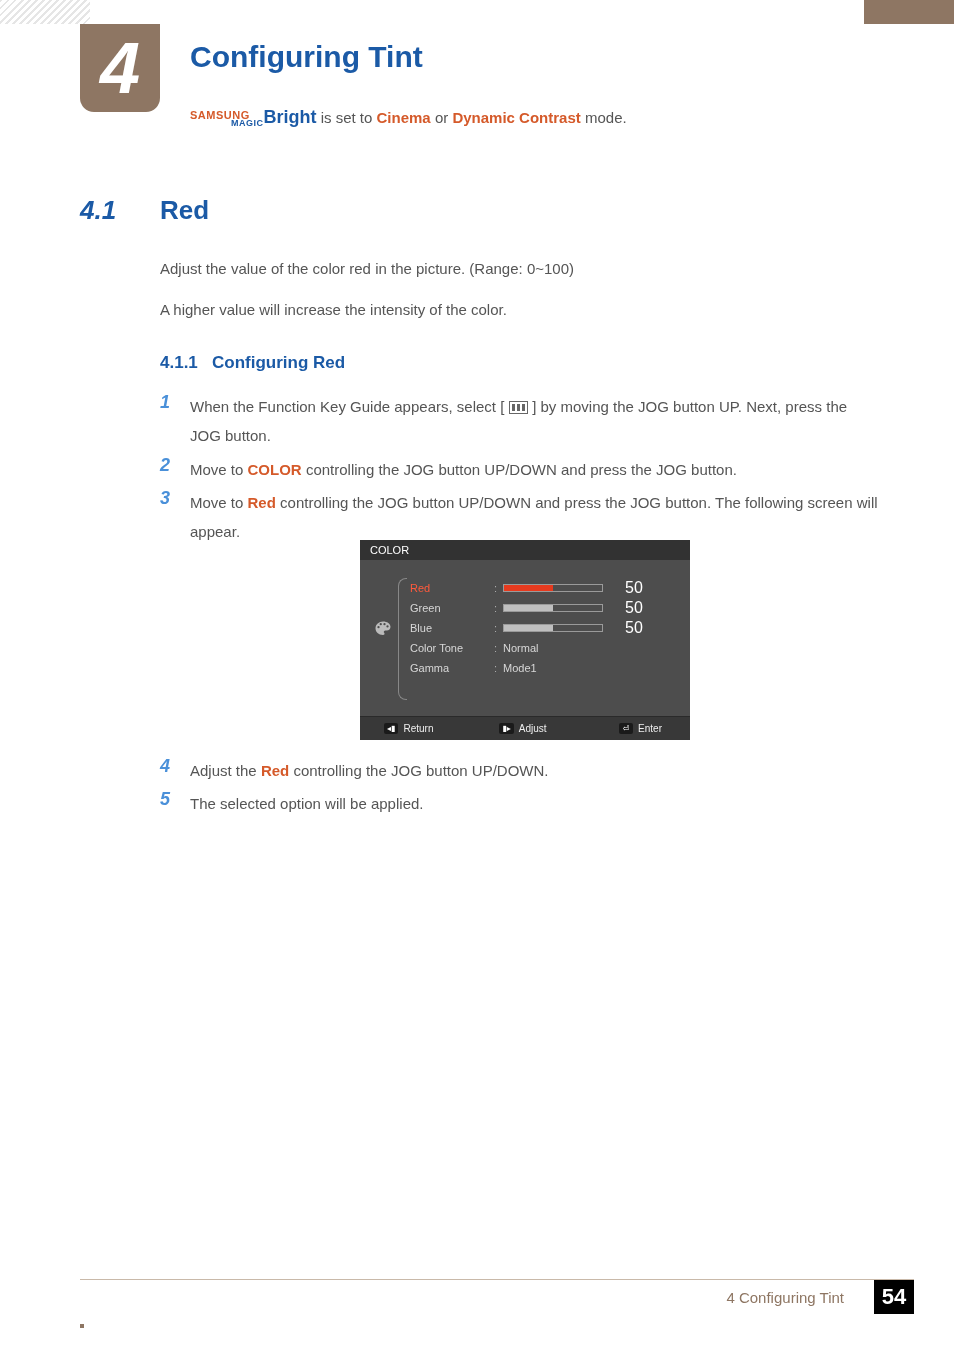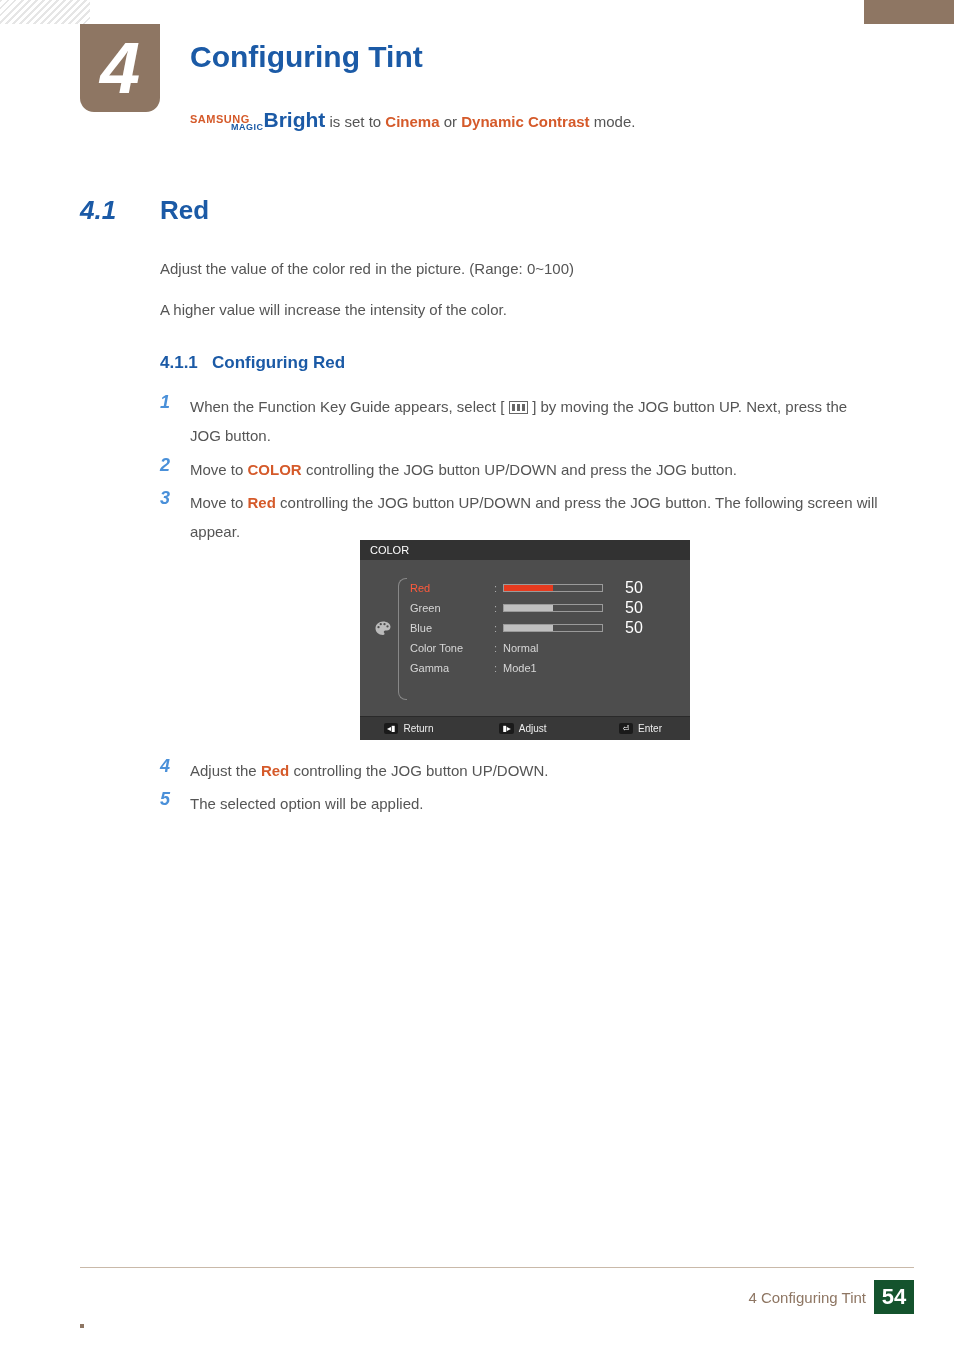--- a/index.html
+++ b/index.html
@@ -66,21 +66,21 @@
   }
   .magic-logo {
     display: inline-block;
     vertical-align: middle;
     line-height: 0.8;
     text-align: left;
     letter-spacing: 0.5px;
   }
   .magic-top { color: #d55a2a; font-size: 11px; font-weight: bold; display: block; }
   .magic-bot { color: #1b5aa6; font-size: 9px; font-weight: bold; display: block; margin-left: 41px; }
-  .bright-word { color: #1b5aa6; font-weight: bold; font-size: 21px; }
+  .bright-word { color: #1b5aa6; font-weight: bold; font-size: 18px; }
   .cinema-word, .dc-word { color: #d55a2a; font-weight: bold; }
   .sect-num {
     position: absolute;
     left: 80px;
     color: #1b5aa6;
     font-size: 26px;
     font-weight: bold;
     font-style: italic;
   }
   .sect-title {
@@ -226,29 +226,28 @@
     min-width: 14px;
     text-align: center;
   }
   
   .footer {
     position: absolute;
     bottom: 36px;
     left: 80px;
     right: 40px;
     border-top: 1.5px solid #c9b9a9;
-    padding-top: 12px;
     display: flex;
     justify-content: flex-end;
     align-items: center;
-    gap: 8px;
+    gap: 30px;
   }
   .footer-title { color: #8e7663; font-size: 15px; }
   .footer-num {
-    background: #14532d;
+    background: #000000;
     color: #fff;
     font-size: 22px;
     font-weight: bold;
     width: 40px;
     height: 34px;
     display: flex;
     align-items: center;
     justify-content: center;
   }
   .footer-dot {

